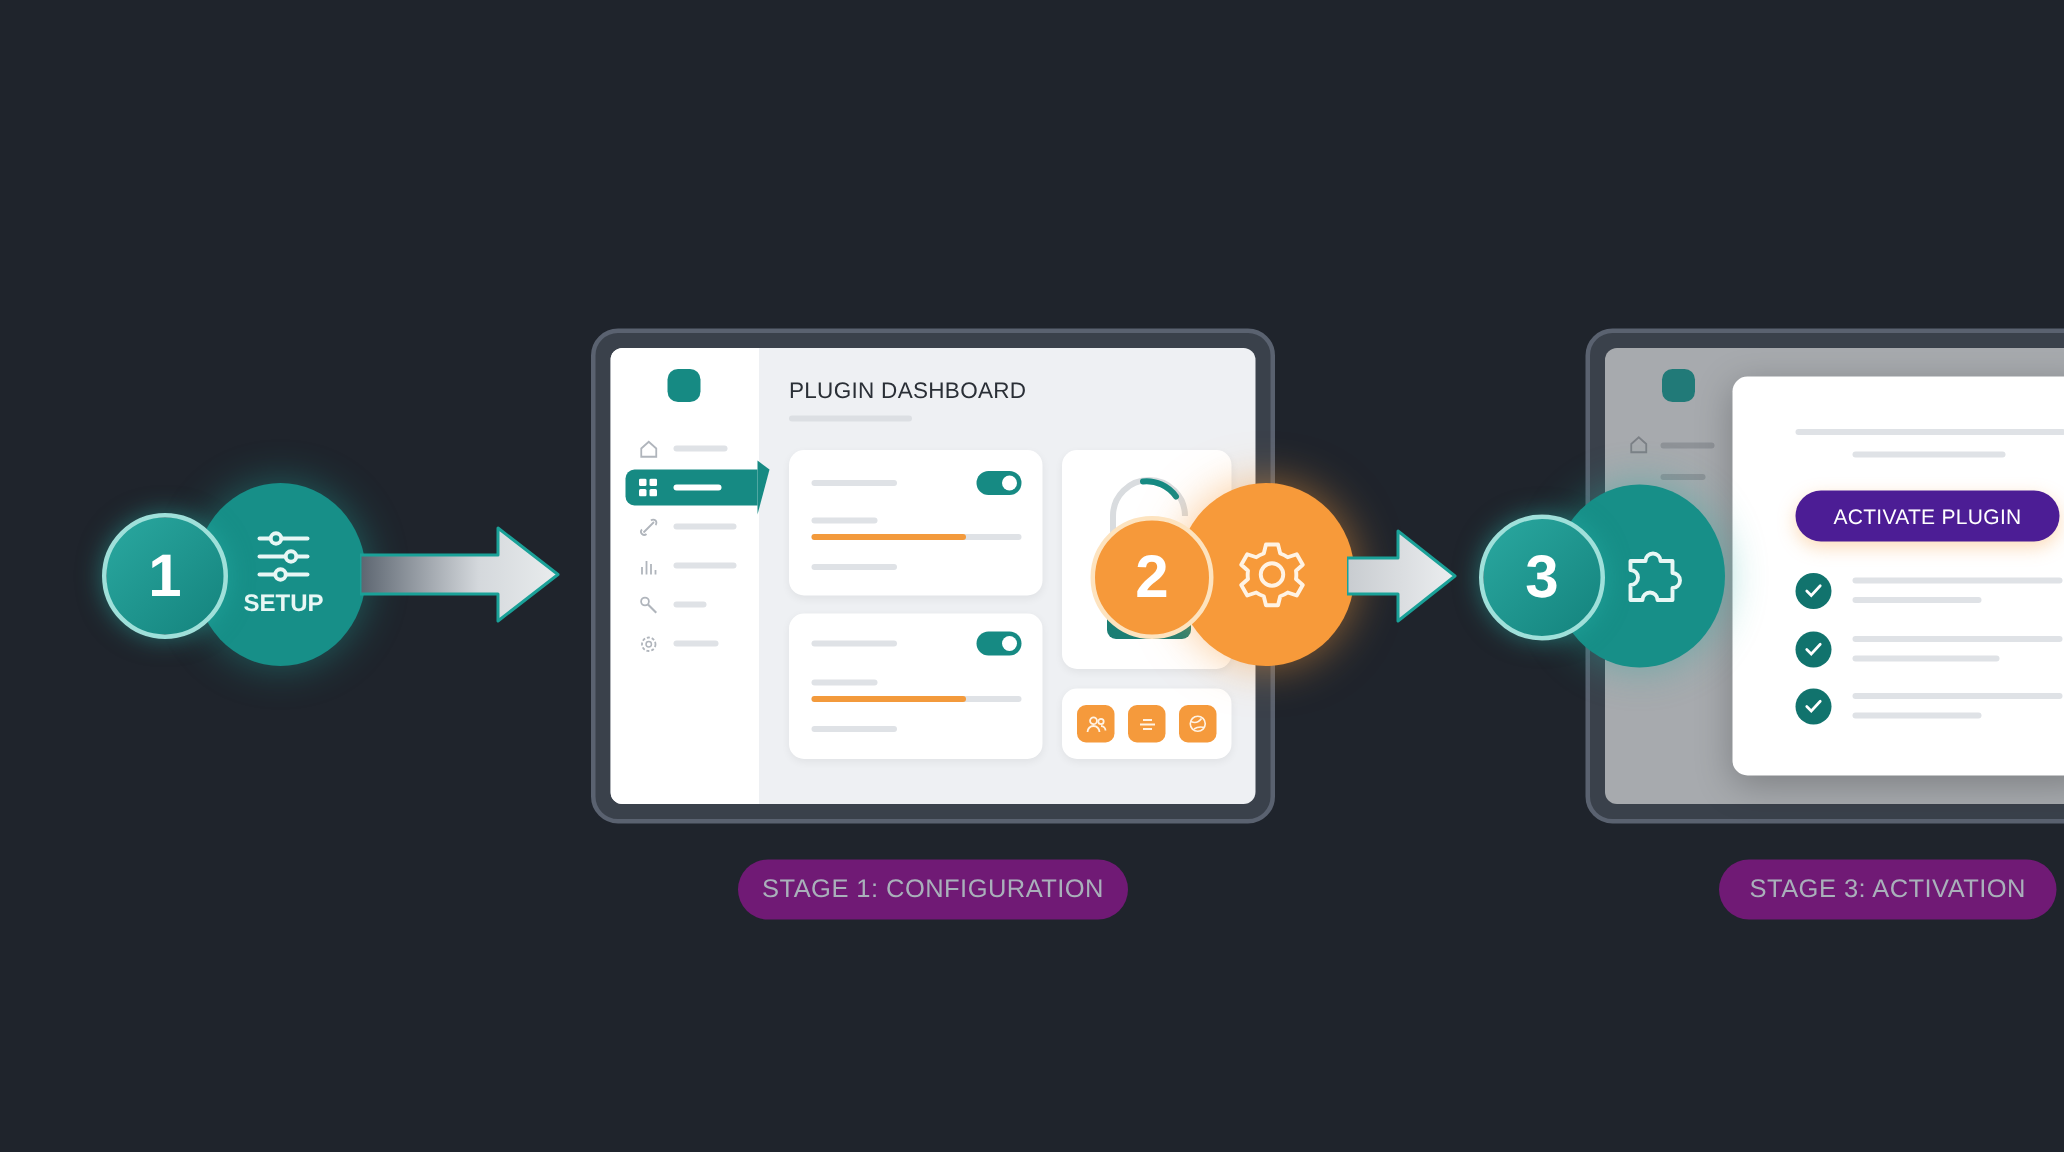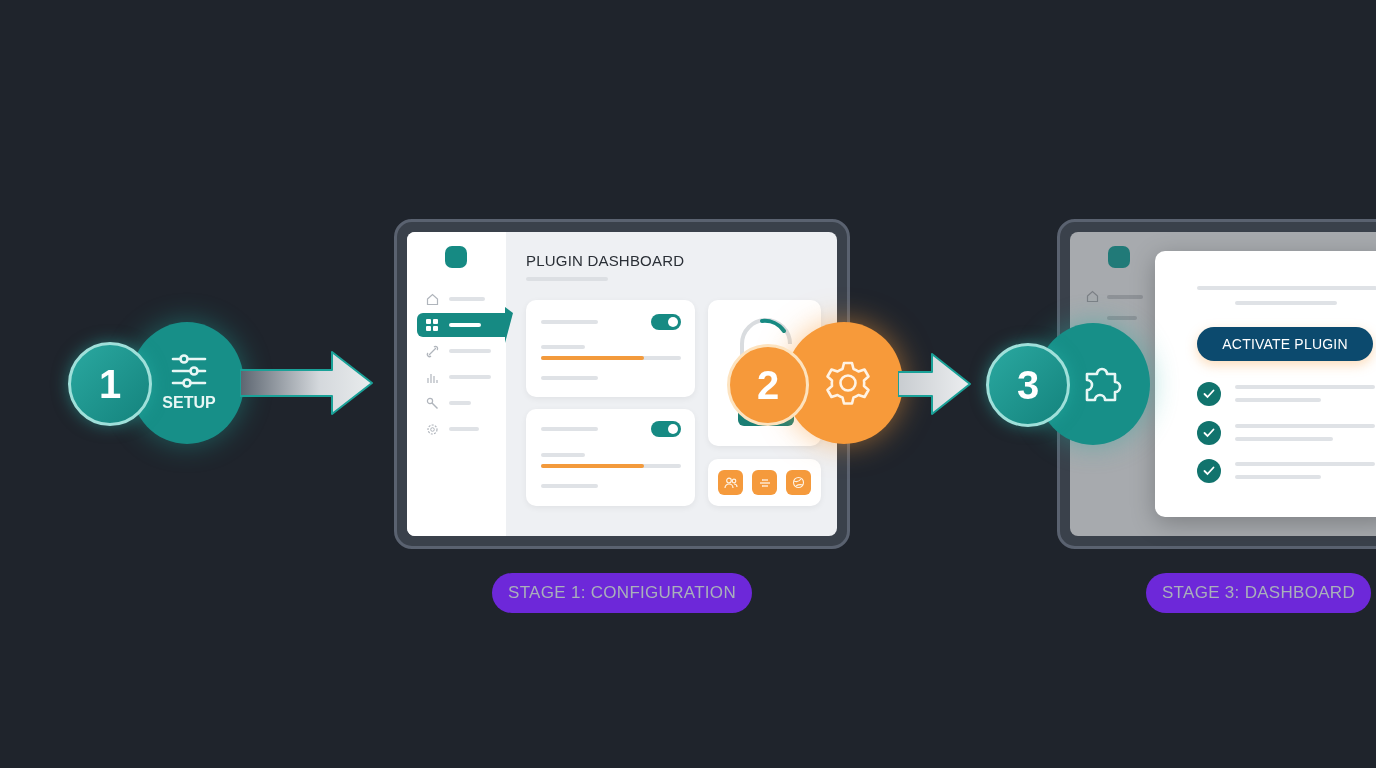--- a/index.html
+++ b/index.html
@@ -65,30 +65,30 @@
     border-radius: 18px; background: #3a414b; border: 3px solid #5a6270;
     padding: 10px;
   }
   .win3-inner { width: 100%; height: 100%; border-radius: 8px; background: #a7aaae; position: relative; overflow: hidden; }
   .modal {
     position: absolute; left: 1155px; top: 251px; width: 240px; height: 266px;
     background: #fff; border-radius: 10px; box-shadow: 0 6px 24px rgba(0,0,0,0.25);
   }
   .activate-btn {
     position: absolute; left: 42px; top: 76px; width: 176px; height: 34px;
-    background: #0c4a6e; color: #fff; border-radius: 17px; font-size: 14px; font-weight: 500;
+    background: #4c1d95; color: #fff; border-radius: 17px; font-size: 14px; font-weight: 500;
     display: flex; align-items: center; justify-content: center; letter-spacing: 0.2px;
     box-shadow: 0 4px 12px rgba(247,154,58,0.35);
   }
   .check { position: absolute; left: 42px; width: 24px; height: 24px; border-radius: 50%; background: #11736d; display: flex; align-items: center; justify-content: center; }
 
   
   .caption {
     position: absolute; height: 40px; border-radius: 20px;
-    background: #6d28d9; color: #a9b0ba; font-size: 17px;
+    background: #701a75; color: #a9b0ba; font-size: 17px;
     display: flex; align-items: center; justify-content: center; letter-spacing: 0.3px;
   }
 </style>
 </head>
 <body>
 
 <div class="big-circle teal-big" style="left:130px; top:322px; width:114px; height:122px;">
   <svg width="36" height="34" viewBox="0 0 36 34" style="margin-left:4px;">
     <g stroke="#e8f7f5" stroke-width="2.6" fill="none" stroke-linecap="round">
       <line x1="2" y1="5" x2="34" y2="5"></line>
@@ -304,13 +304,13 @@
 <div class="big-circle teal-big" style="left:1036px; top:323px; width:114px; height:122px;">
   <svg width="48" height="48" viewBox="0 0 48 48" style="margin-left:20px;">
     <path d="M8 14 H18 a5 5 0 1 1 10 0 H36 V22 a5 5 0 1 1 0 10 V40 H26 a5 5 0 1 0 -10 0 H8 V30 a5 5 0 1 0 0 -10 Z" fill="none" stroke="#e8f7f5" stroke-width="2.6" stroke-linejoin="round"></path>
   </svg>
 </div>
 <div class="num-circle teal-num" style="left:986px; top:343px; width:84px; height:84px;">
   <span>3</span>
 </div>
 
 <div class="caption" style="left:492px; top:573px; width:260px;">STAGE 1: CONFIGURATION</div>
-<div class="caption" style="left:1146px; top:573px; width:225px;">STAGE 3: DASHBOARD</div>
+<div class="caption" style="left:1146px; top:573px; width:225px;">STAGE 3: ACTIVATION</div>
 
 </body></html>

